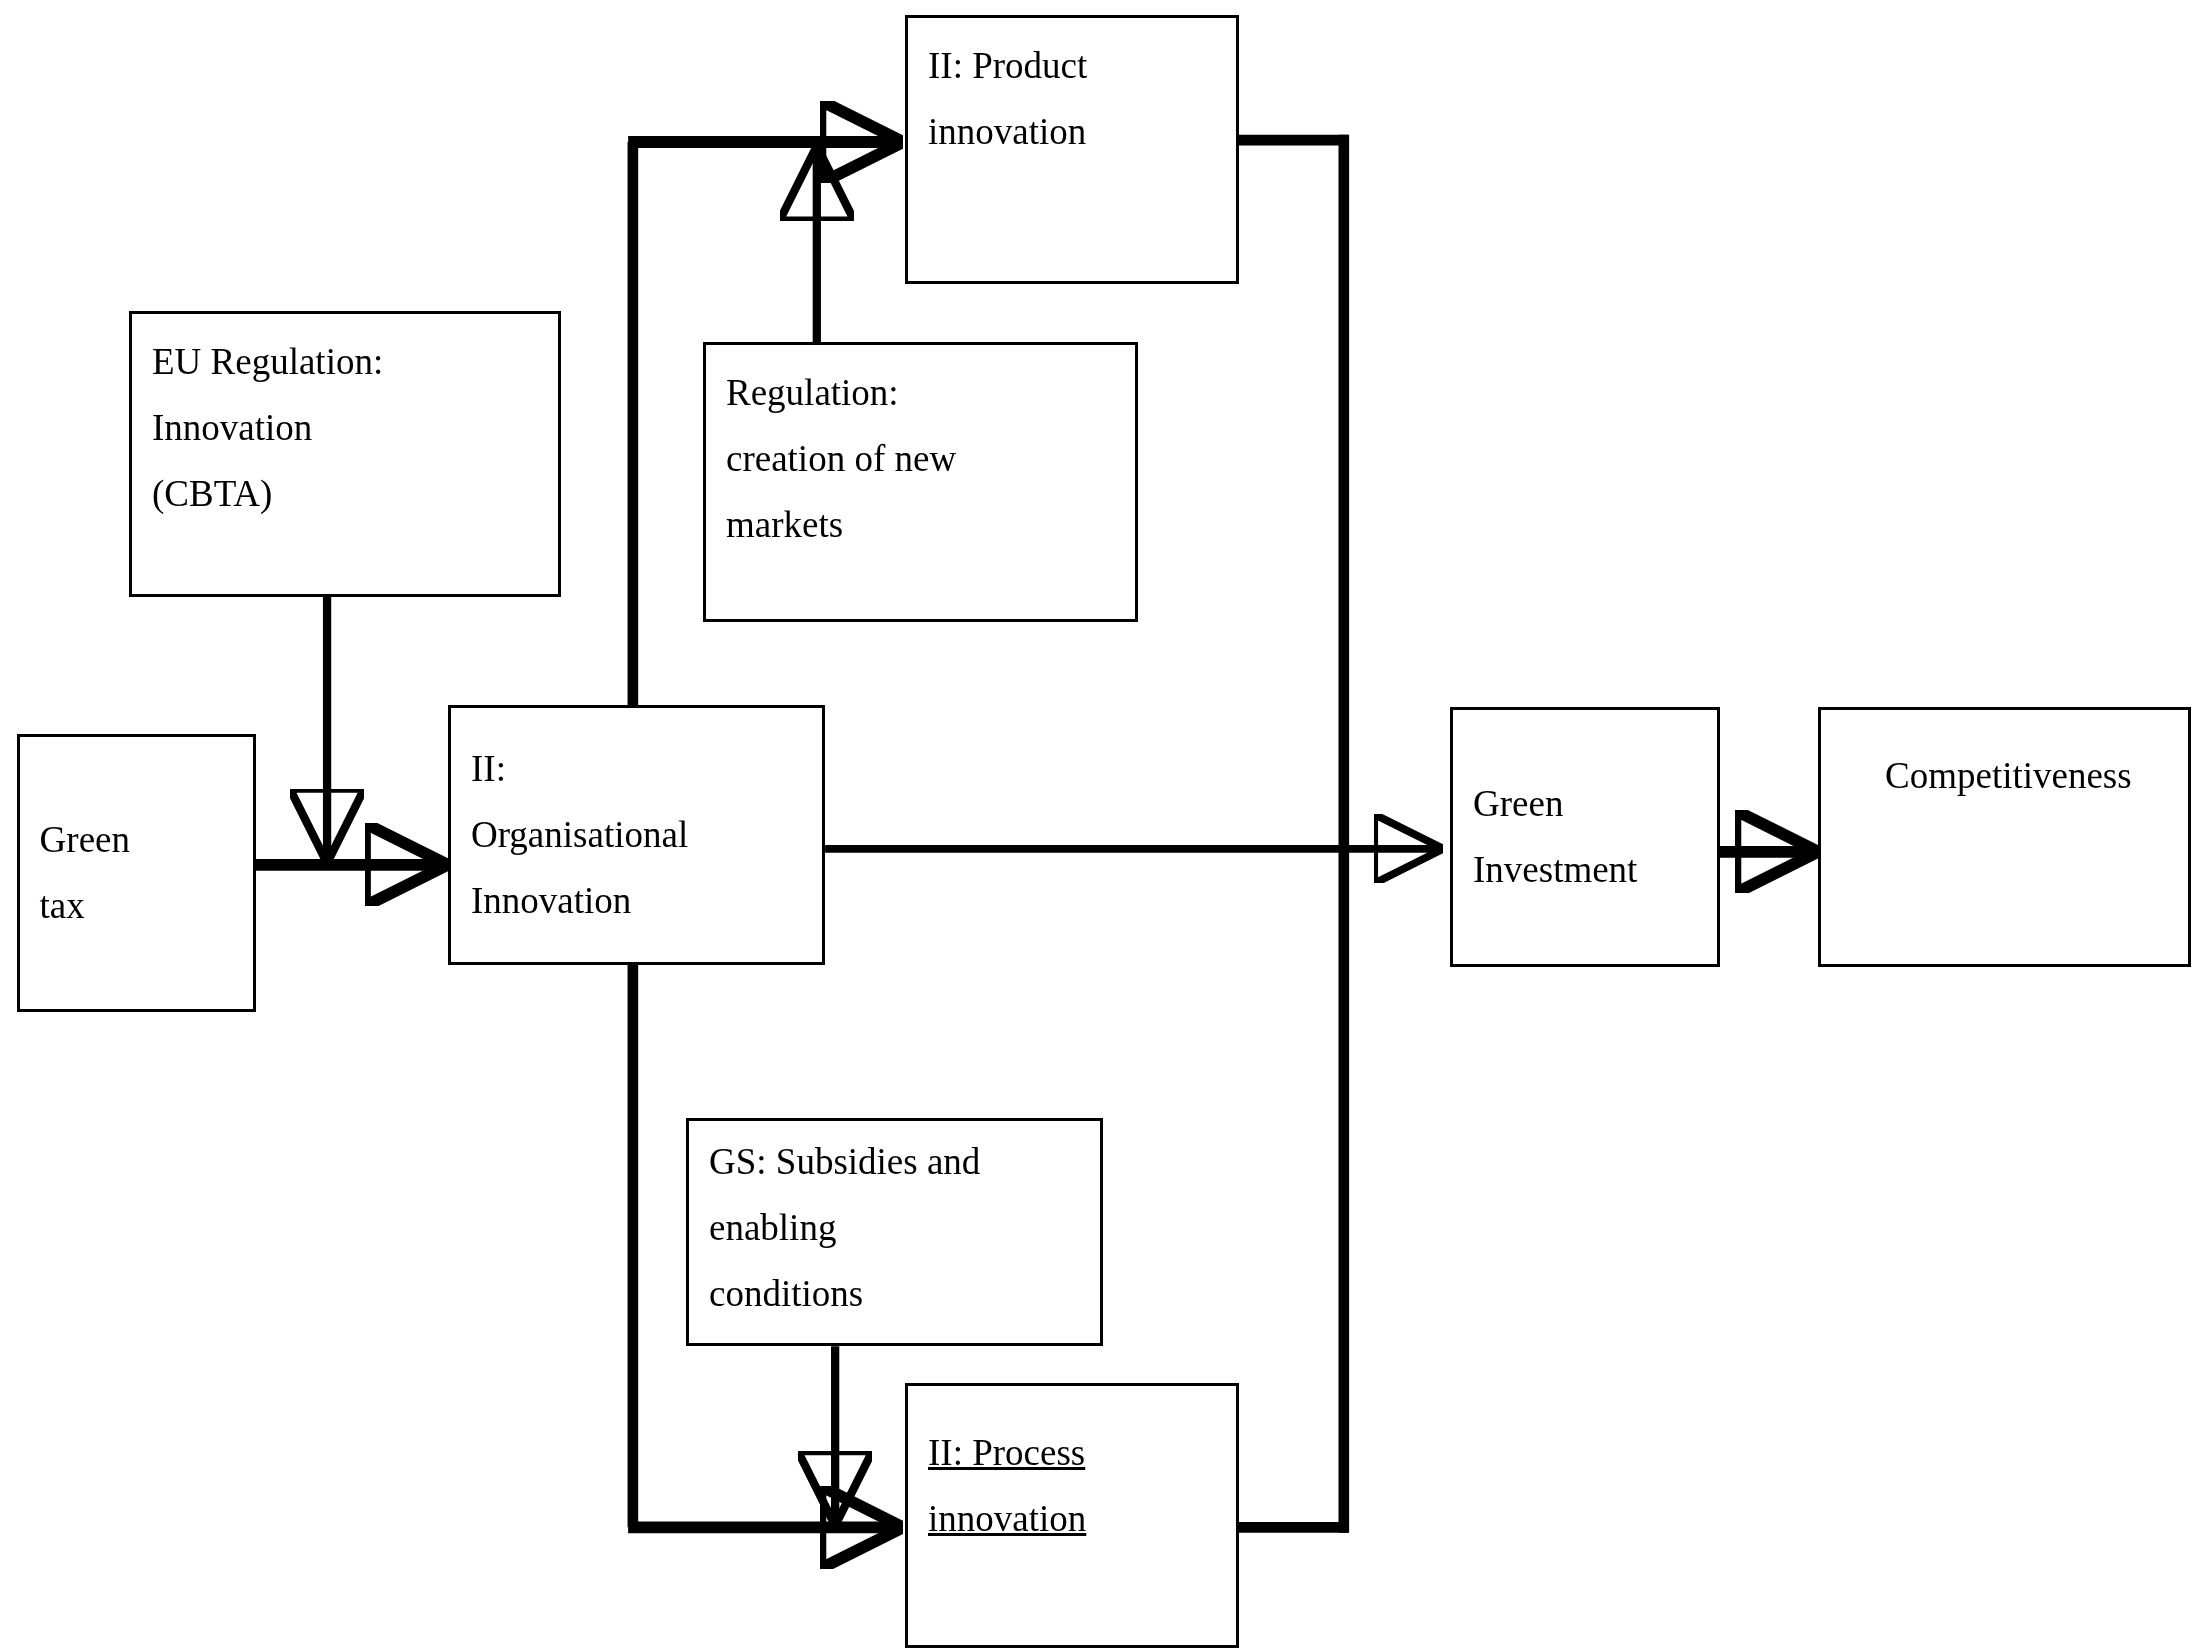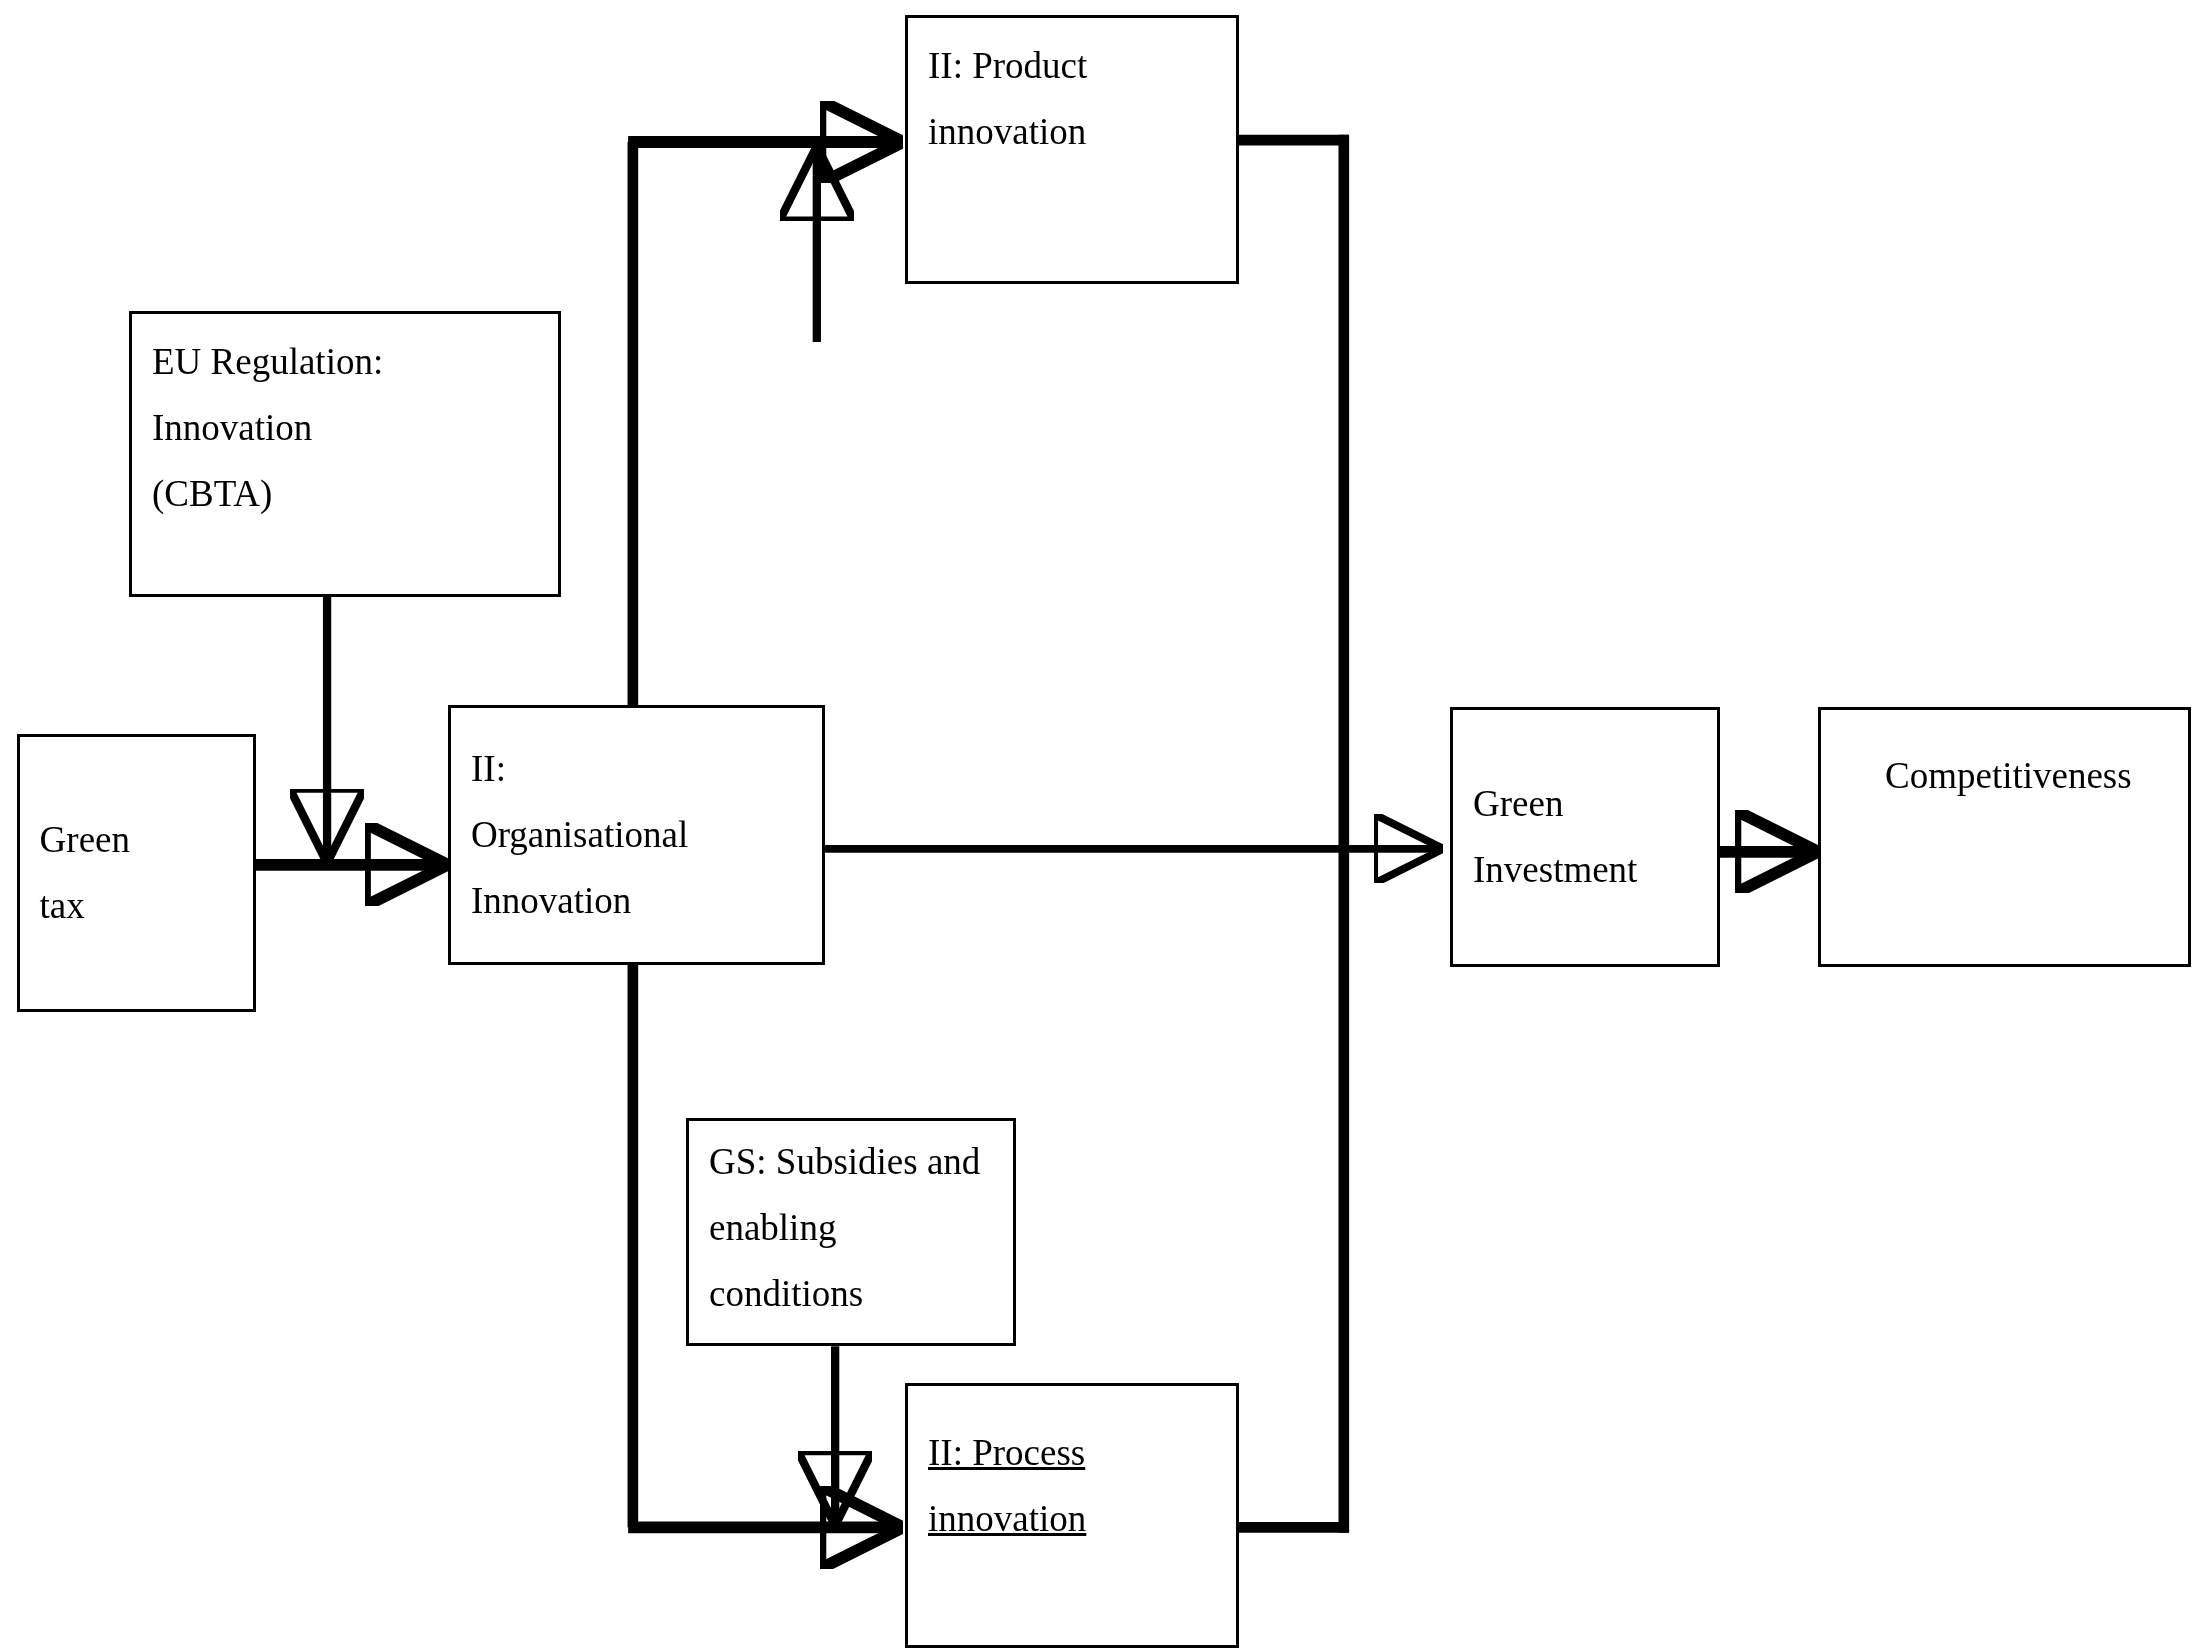--- a/index.html
+++ b/index.html
@@ -84,20 +84,25 @@
     <div class="txt top">II: Product
 innovation</div>
   </div>
 
   <div class="node thin" style="left:129px; top:311px; width:432px; height:286px;">
     <div class="txt top">EU Regulation:
 Innovation
 (CBTA)</div>
   </div>
 
+  <div class="node thin" style="left:703px; top:342px; width:435px; height:280px;">
+    <div class="txt top">Regulation:
+creation of new
+markets</div>
+  </div>
 
   <div class="node" style="left:16.6px; top:734px; width:239px; height:278px;">
     <div class="txt mid">Green
 tax</div>
   </div>
 
   <div class="node" style="left:448px; top:705px; width:377px; height:260px;">
     <div class="txt mid">II:
 Organisational
 Innovation</div>
@@ -105,21 +110,21 @@
 
   <div class="node" style="left:1450px; top:707px; width:270px; height:260px;">
     <div class="txt mid">Green
 Investment</div>
   </div>
 
   <div class="node" style="left:1818px; top:707px; width:373px; height:260px;">
     <div class="txt top" style="top:33px;margin-left:44px;">Competitiveness</div>
   </div>
 
-  <div class="node thin" style="left:686px; top:1118px; width:330px; height:228px;">
+  <div class="node thin" style="left:686px; top:1118px; width:417px; height:228px;">
     <div class="txt top" style="top:8.3px;">GS: Subsidies and
 enabling
 conditions</div>
   </div>
 
   <div class="node" style="left:905px; top:1383px; width:334px; height:265px;">
     <div class="txt top" style="top:34px;text-decoration:underline;">II: Process
 innovation</div>
   </div>
 

